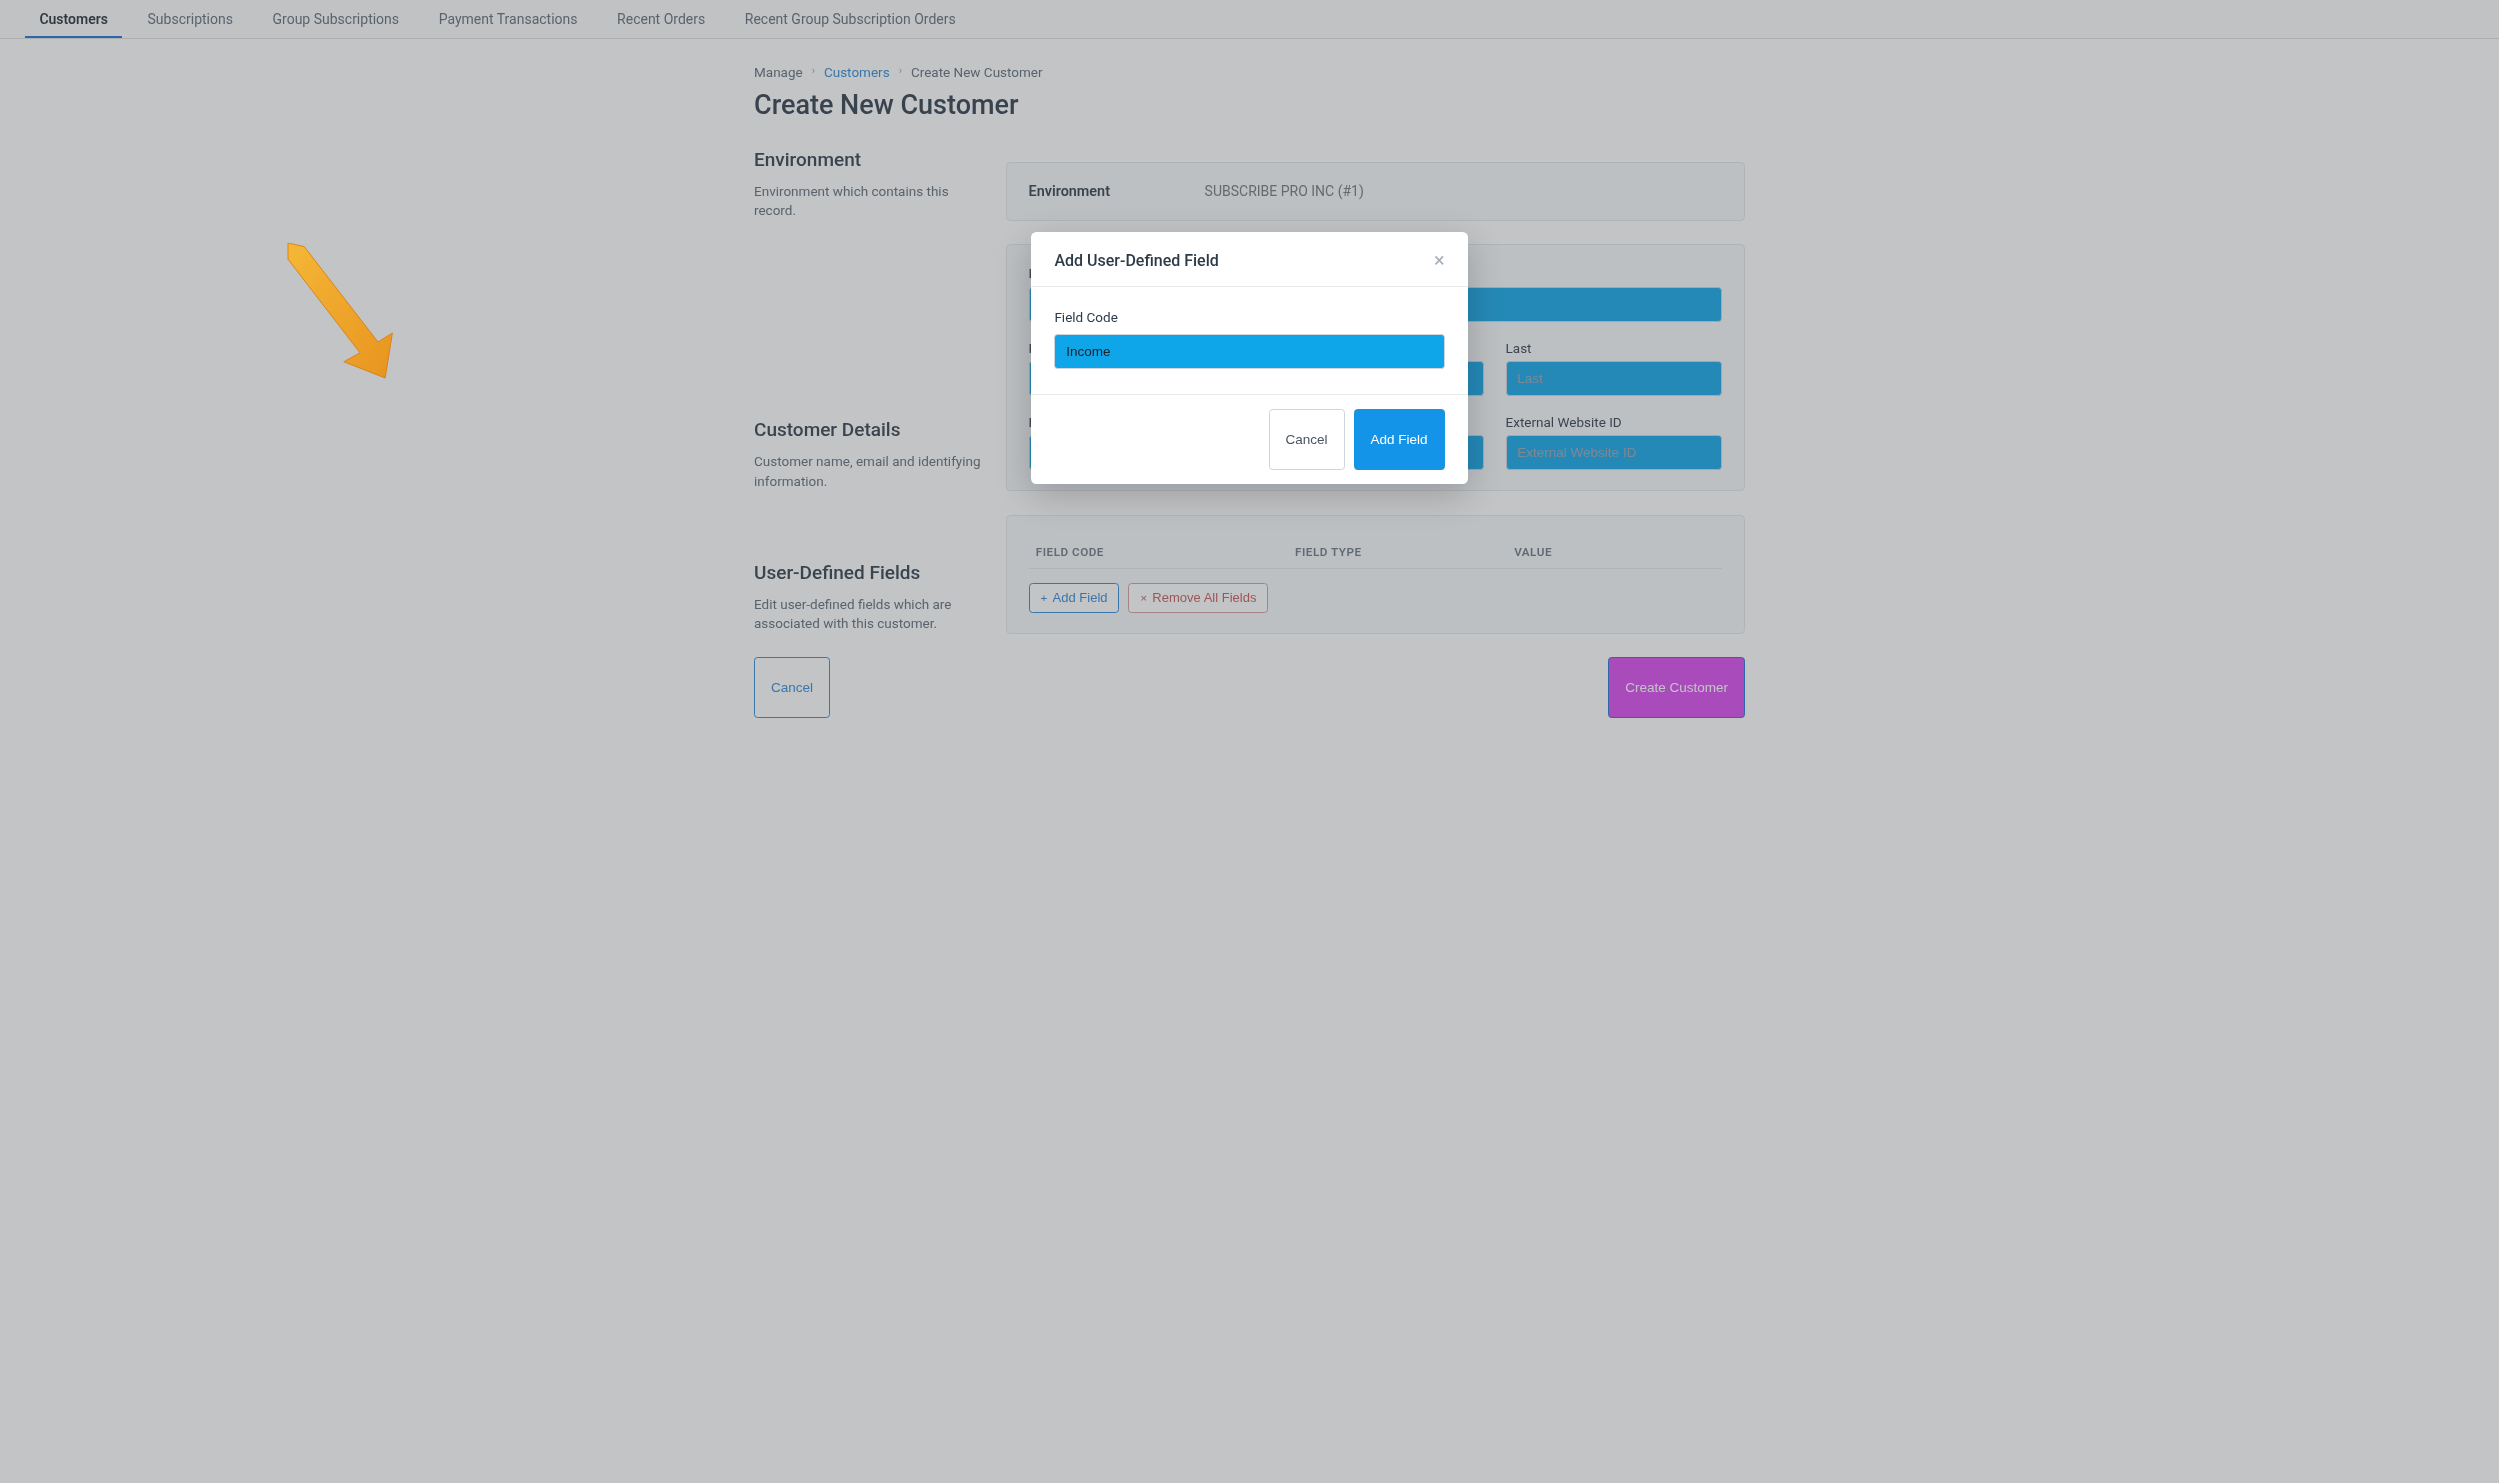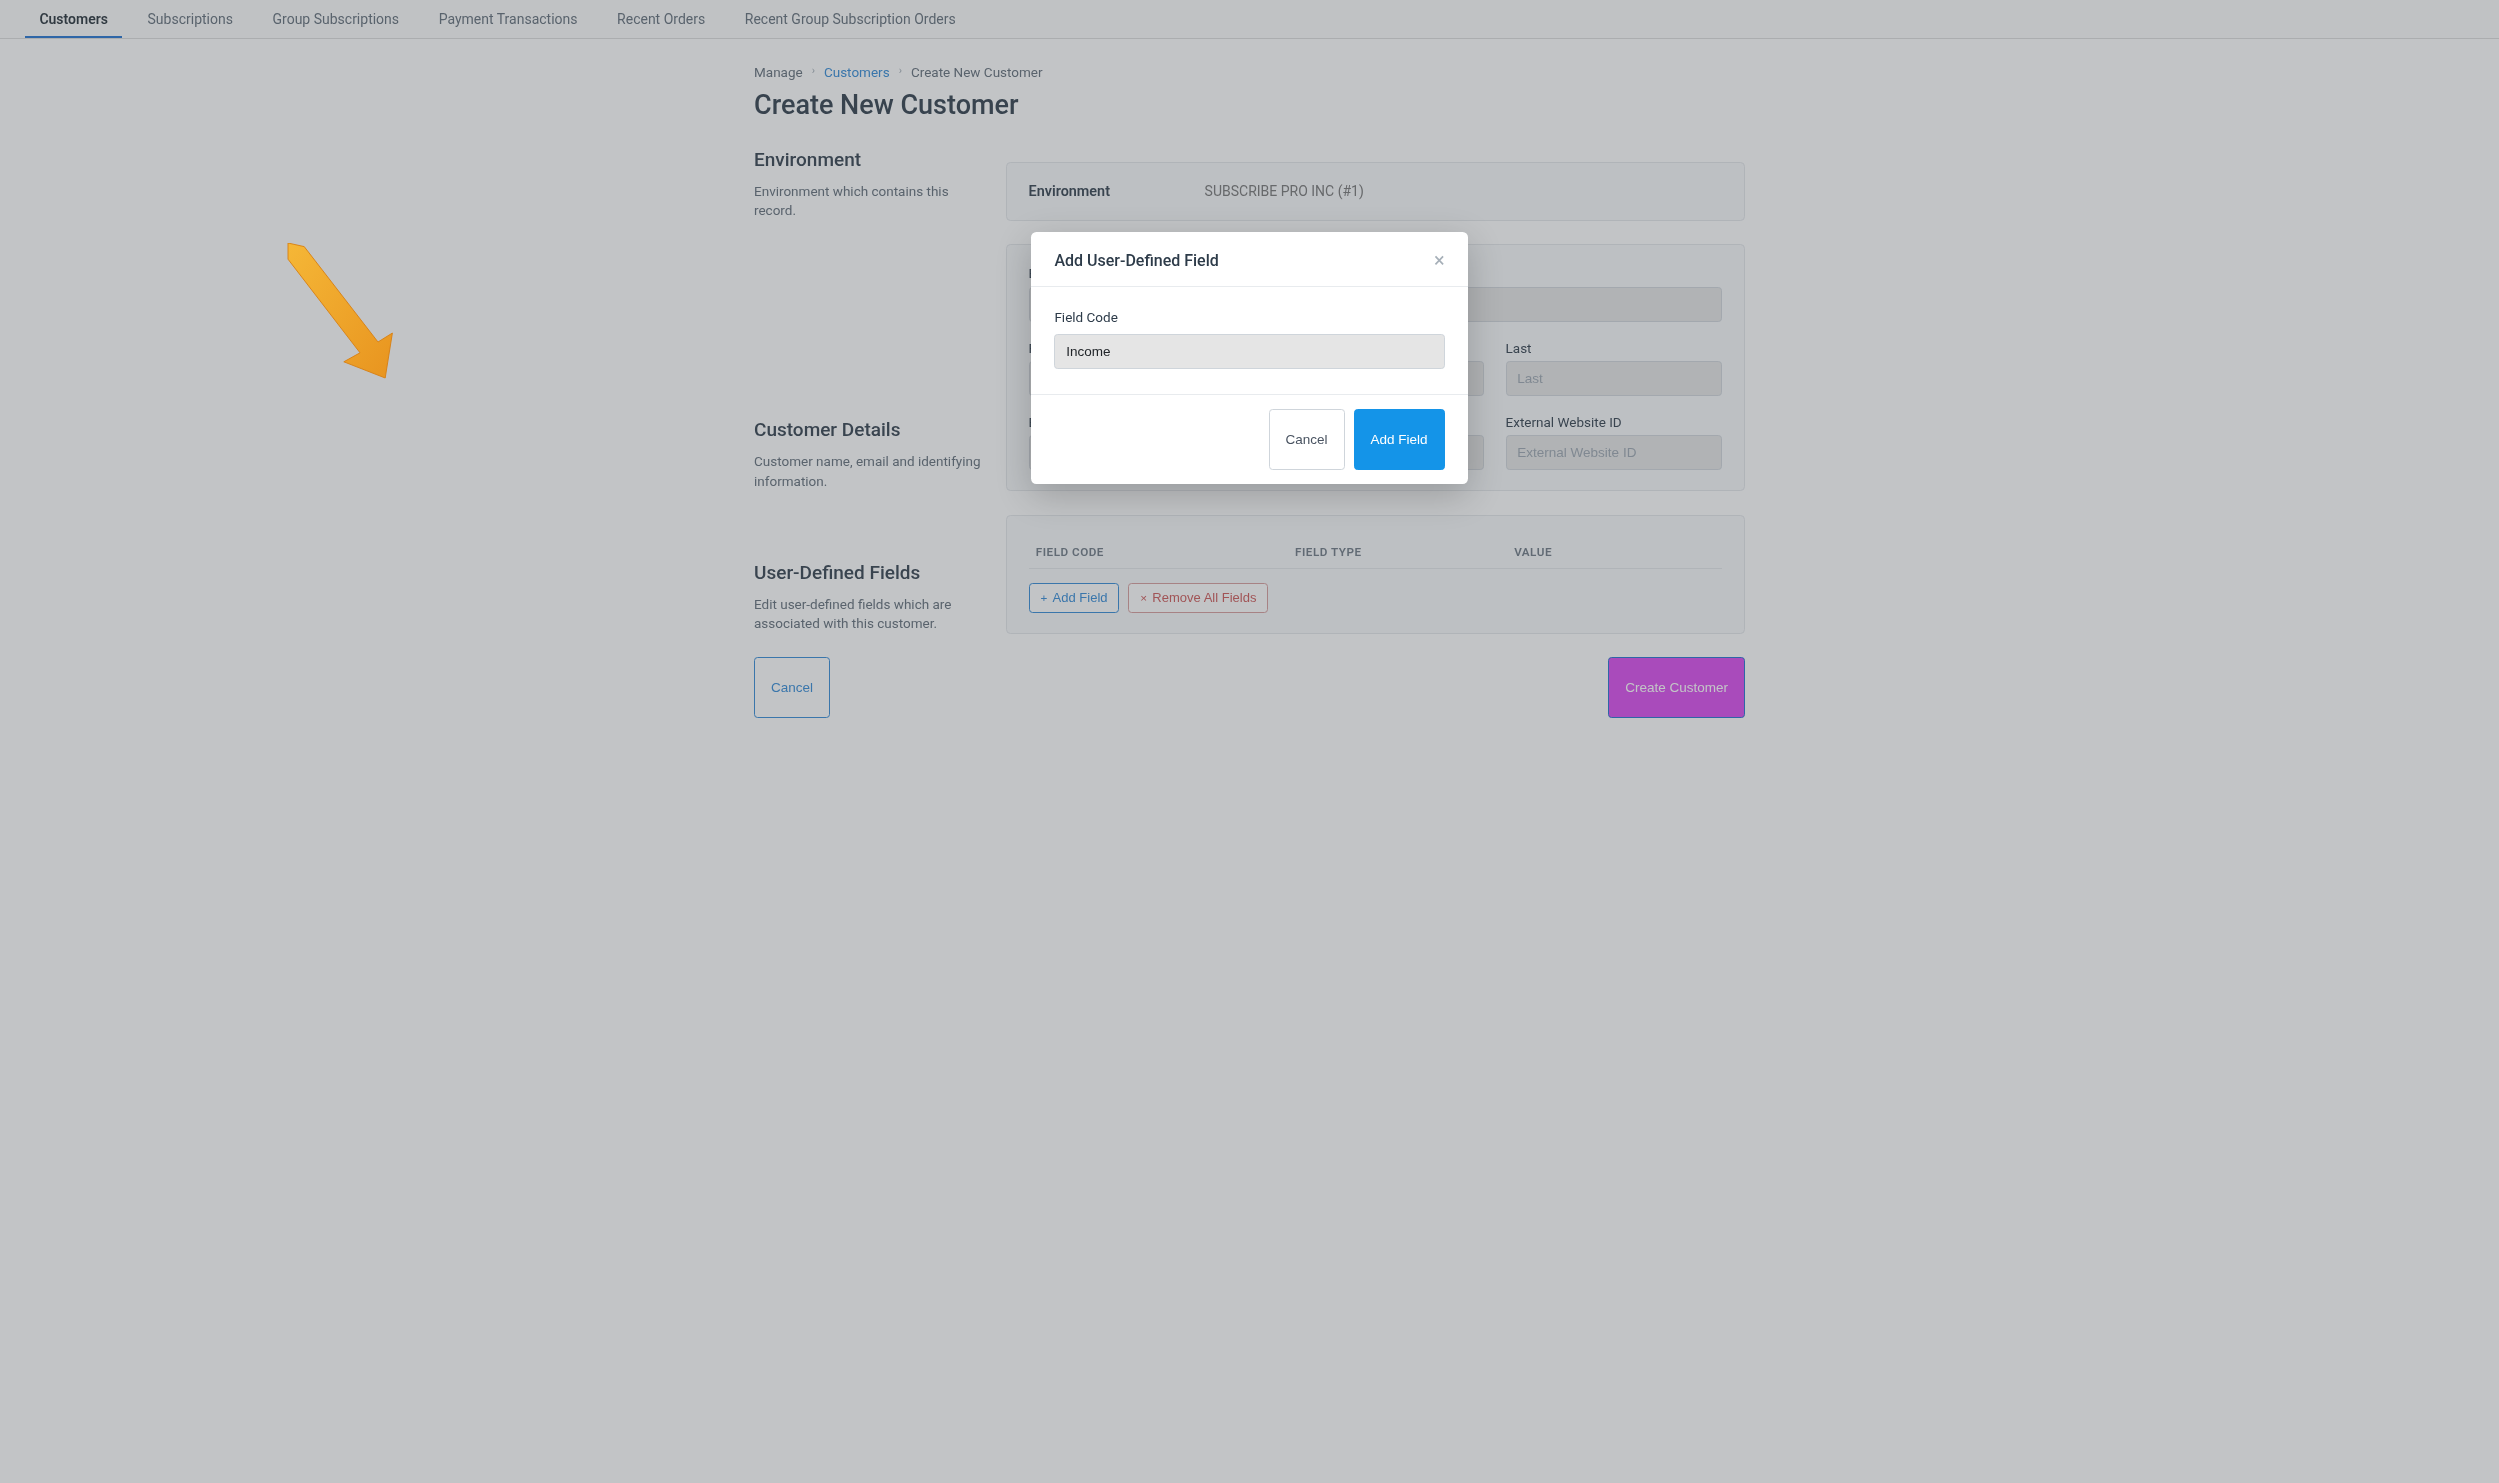--- a/index.html
+++ b/index.html
@@ -102,21 +102,21 @@
     gap: 18px 21.6px;
   }
   .form-grid-3 .span-all { grid-column: 1 / -1; }
   .field-label { font-size: 13.5px; color: #2d3b49; margin-bottom: 5.4px; display: block; }
   .input {
     width: 100%;
     padding: 9px 10.8px;
     font-size: 13.5px;
     border: 0.9px solid #cfd5db;
     border-radius: 3.6px;
-    background: #e5e5e5;
+    background: #0ea5e9;
     color: #212529;
   }
   .input::placeholder { color: #9aa4af; }
 
   
   .udf-table-head {
     display: grid;
     grid-template-columns: 1.2fr 1fr 1fr;
     gap: 18px;
     padding: 9px 7.2px;

